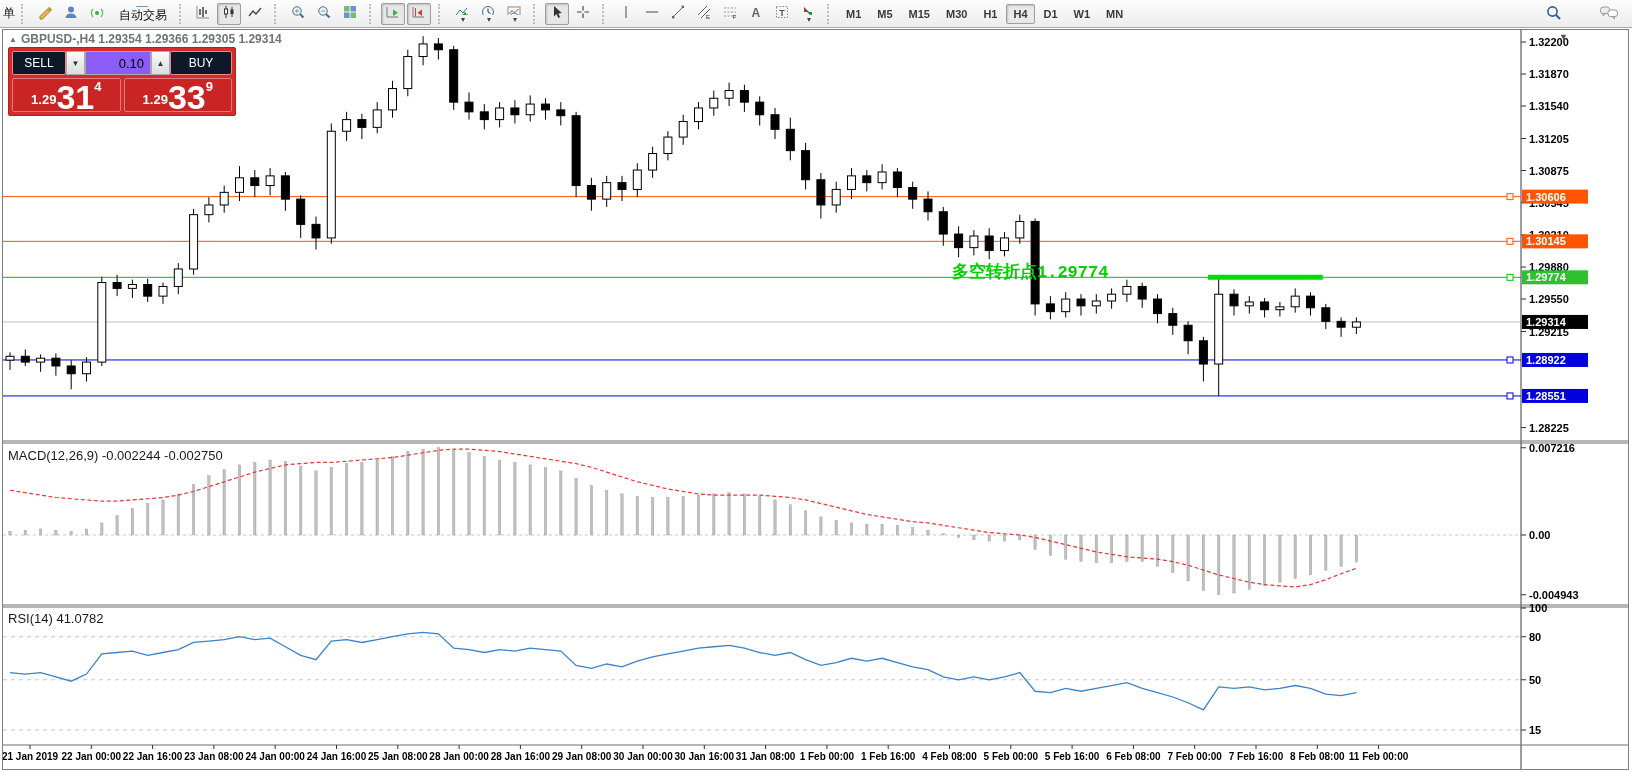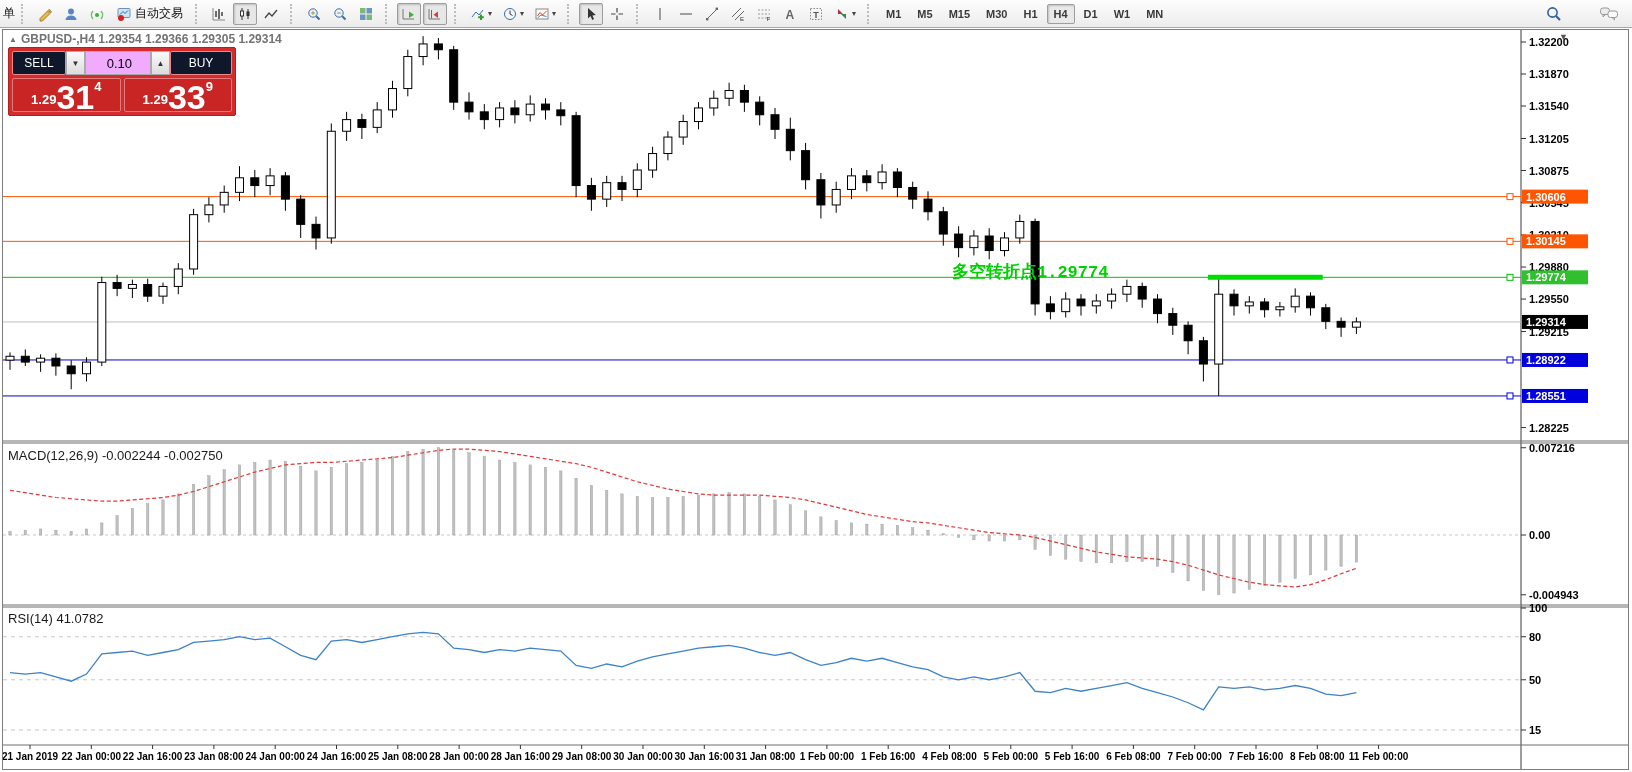--- a/index.html
+++ b/index.html
@@ -2,22 +2,22 @@
 <html><head>
 <meta charset="utf-8">
 <style>
   html,body{margin:0;padding:0;}
   body{width:1632px;height:772px;position:relative;overflow:hidden;background:#fff;
        font-family:"Liberation Sans","DejaVu Sans",sans-serif;-webkit-font-smoothing:antialiased;}
   
   .toolbar{position:absolute;left:0;top:0;width:1632px;height:28px;box-sizing:border-box;
            background:linear-gradient(#fdfdfd,#ececec);border-bottom:1px solid #a8a8a8;
            display:flex;align-items:center;padding:0 3px;}
-  .tb-btn{min-width:24px;height:22px;display:flex;align-items:center;justify-content:center;
-          border:1px solid transparent;border-radius:2px;margin:0 1px;box-sizing:border-box;}
+  .tb-btn{min-width:24px;height:22px;display:flex;align-items:center;justify-content:flex-start;
+          border:1px solid transparent;border-radius:2px;margin:0 1px;box-sizing:border-box;flex-direction:column;}
   .tb-btn.active{background:#e7e7e7;border:1px solid #9e9e9e;box-shadow:inset 1px 1px 2px rgba(0,0,0,.18);}
   .tb-btn svg{display:block;}
   .tb-sep{width:4px;height:20px;border-left:2px dotted #bdbdbd;margin:0 5px 0 6px;}
   .tb-text{font-size:12px;color:#111;white-space:nowrap;}
   .dd{font-size:8px;color:#444;margin-left:2px;}
   .period-btn{font-size:11px;font-weight:700;color:#3a3a3a;padding:3px 6px;margin:0 1px;
               border:1px solid transparent;border-radius:2px;}
   .period-btn.active{border:1px solid #9e9e9e;background:#e9e9e9;box-shadow:inset 1px 1px 2px rgba(0,0,0,.18);}
   .tb-right{margin-left:auto;display:flex;align-items:center;margin-right:6px;}
   
@@ -31,22 +31,22 @@
   .trade-panel{position:absolute;left:5px;top:17px;width:228px;z-index:6;background:#d22c2c;
                border:1px solid #b31f1f;border-radius:2px;padding:3px;box-sizing:border-box;
                display:flex;flex-direction:column;gap:3px;}
   .tp-row1{display:flex;height:24px;gap:0;}
   .tp-sell,.tp-buy{background:#0f172a;border:1px solid #e88;color:#fff;font-size:12px;
                    display:flex;align-items:center;justify-content:center;border-radius:2px;}
   .tp-sell{width:52px;}
   .tp-buy{flex:1;}
   .tp-spin{width:17px;background:linear-gradient(#fafafa,#dcdcdc);border:1px solid #aaa;color:#333;
            font-size:8px;display:flex;align-items:center;justify-content:center;}
-  .tp-vol{width:66px;background:#f0abfc;border:1px solid #aaa;color:#000;font-size:13px;
-          display:flex;align-items:center;justify-content:flex-end;padding-right:18px;box-sizing:border-box;}
+  .tp-vol{width:66px;background:#8b5cf6;border:1px solid #aaa;color:#000;font-size:13px;
+          display:flex;align-items:center;justify-content:flex-end;padding-right:6px;box-sizing:border-box;}
   .tp-row2{display:flex;gap:3px;height:34px;}
   .tp-price{flex:1;background:#c92525;border:1px solid #e07a7a;border-radius:2px;color:#fff;
             display:flex;align-items:flex-end;justify-content:center;padding-bottom:1px;}
   .tp-price .sm{font-size:13px;font-weight:700;margin-bottom:3px;}
   .tp-price .big{font-size:34px;font-weight:700;line-height:26px;}
   .tp-price .sup{font-size:13px;font-weight:700;align-self:flex-start;margin-top:0;}
   
   .pane-label{position:absolute;left:5px;font-size:13px;color:#1a1a1a;z-index:5;}
   .macd-label{top:418px;}
   .rsi-label{top:581px;}

